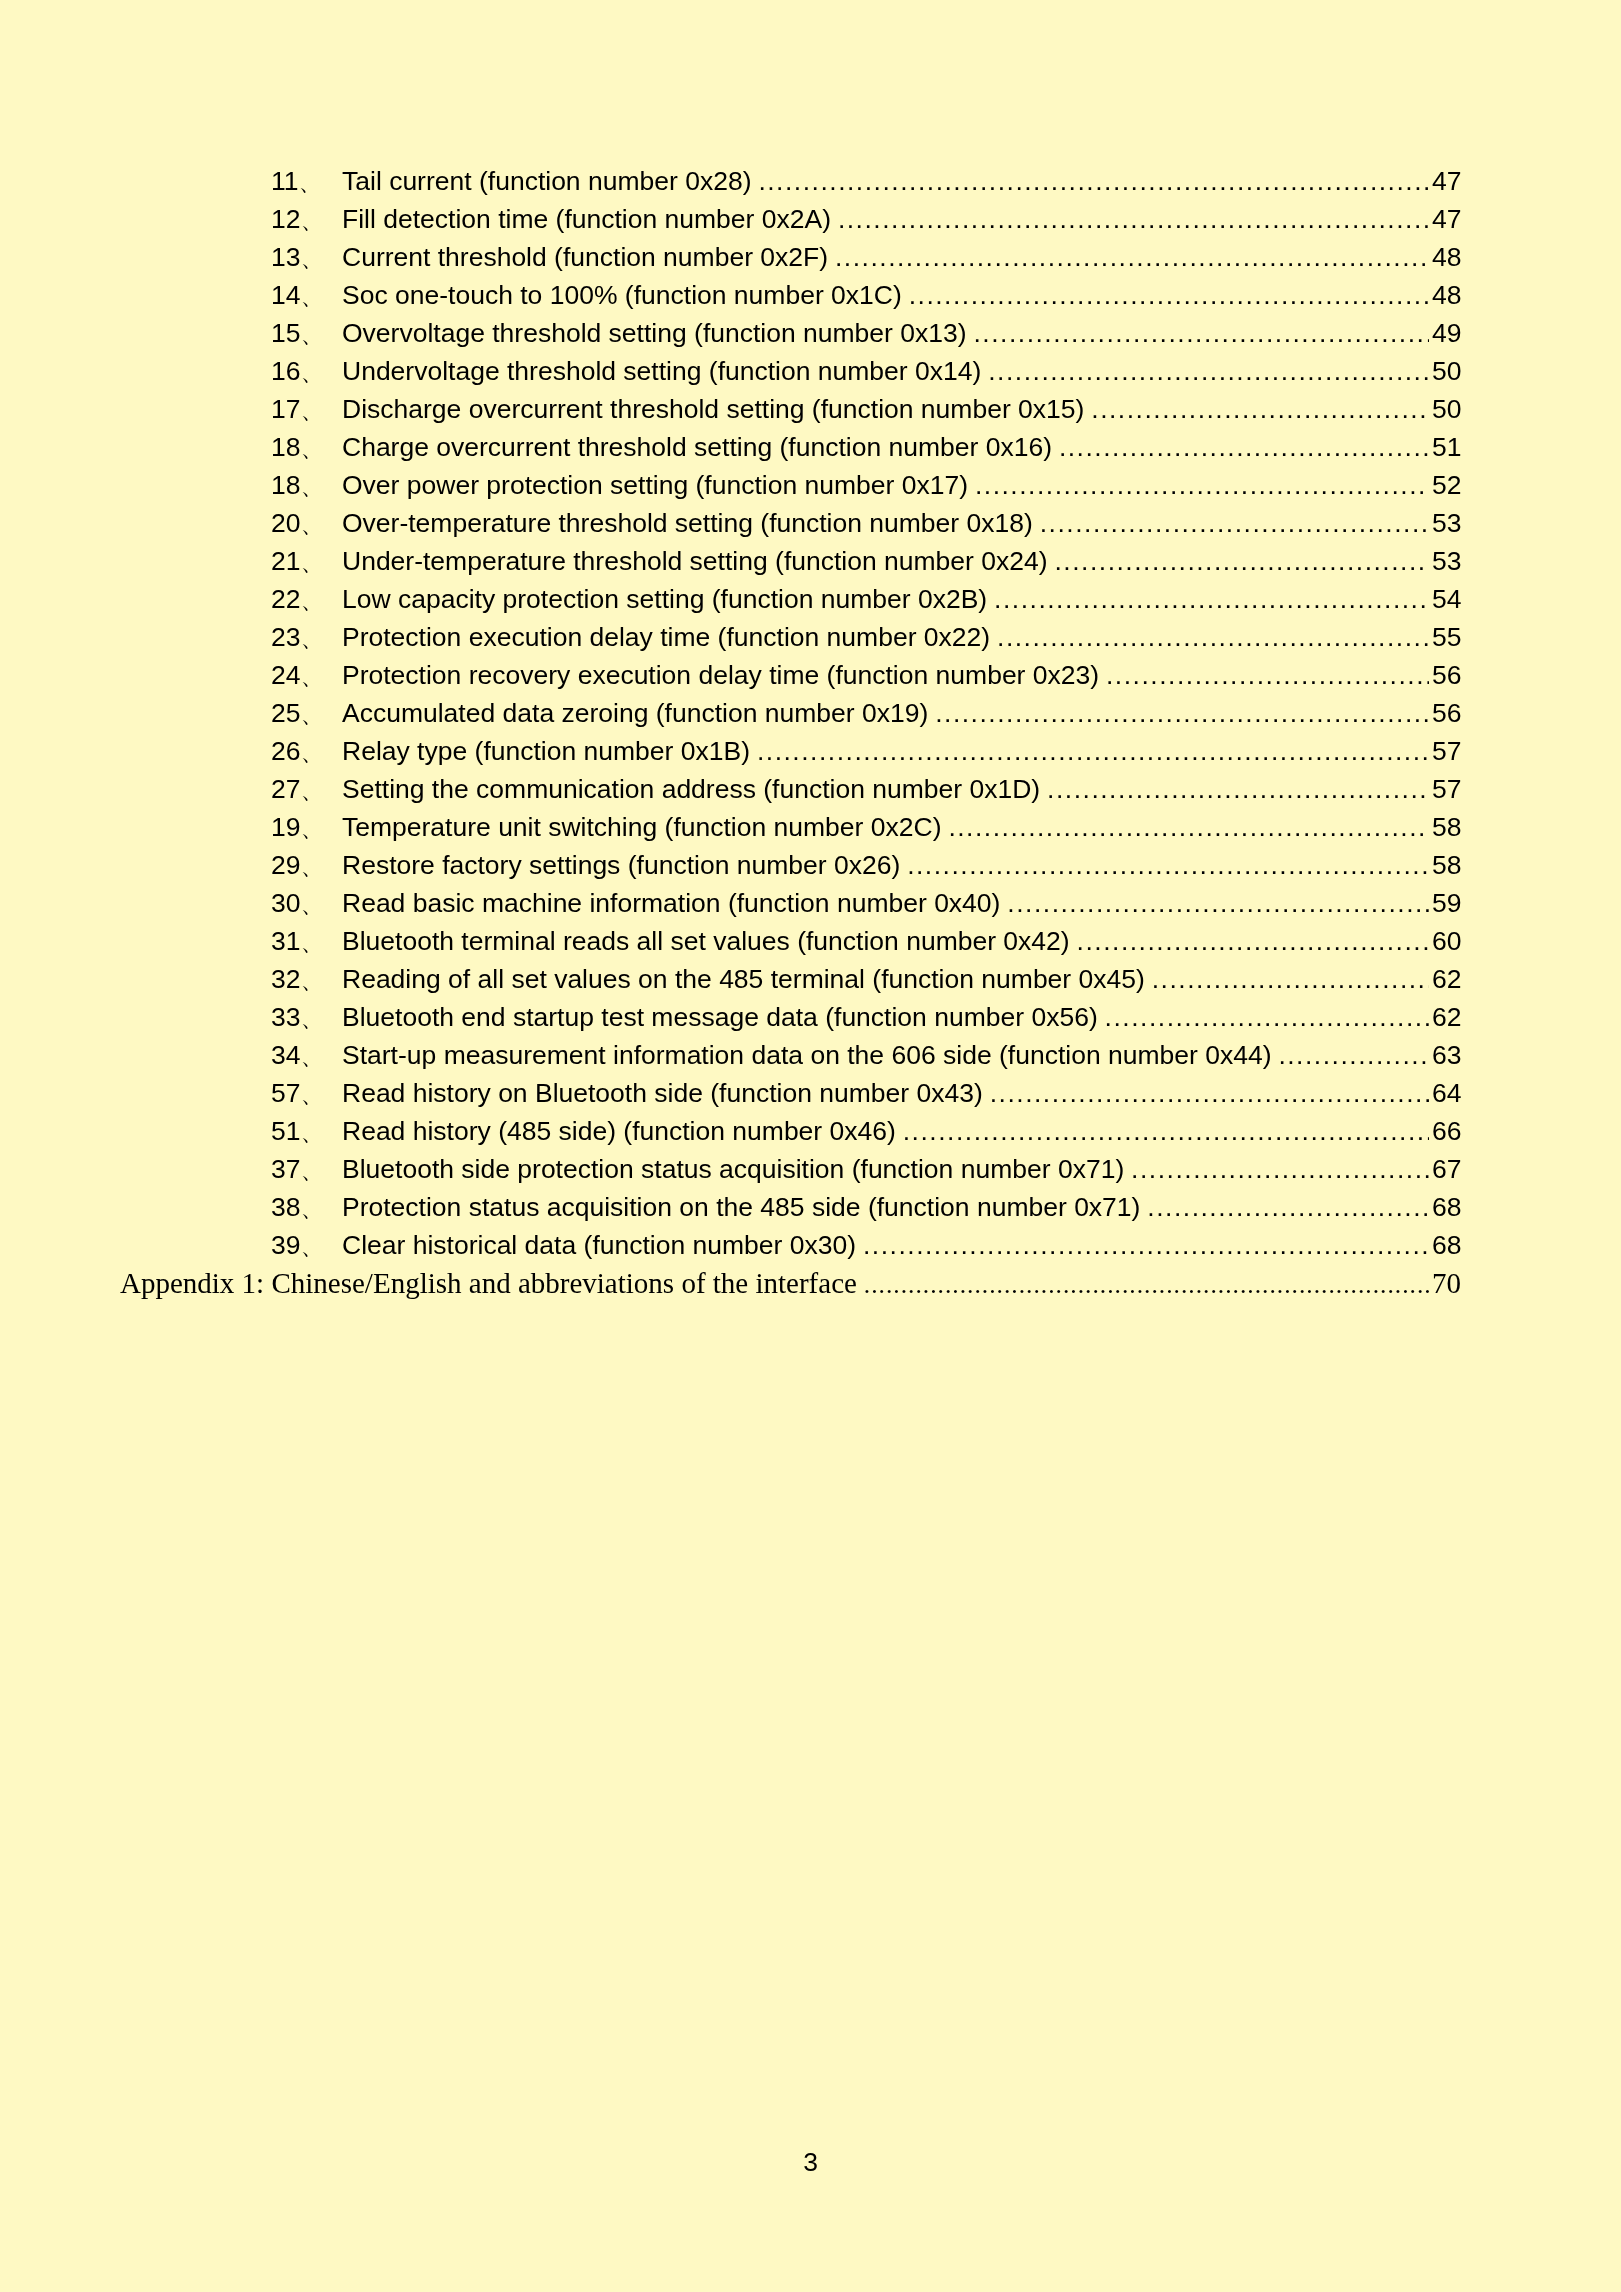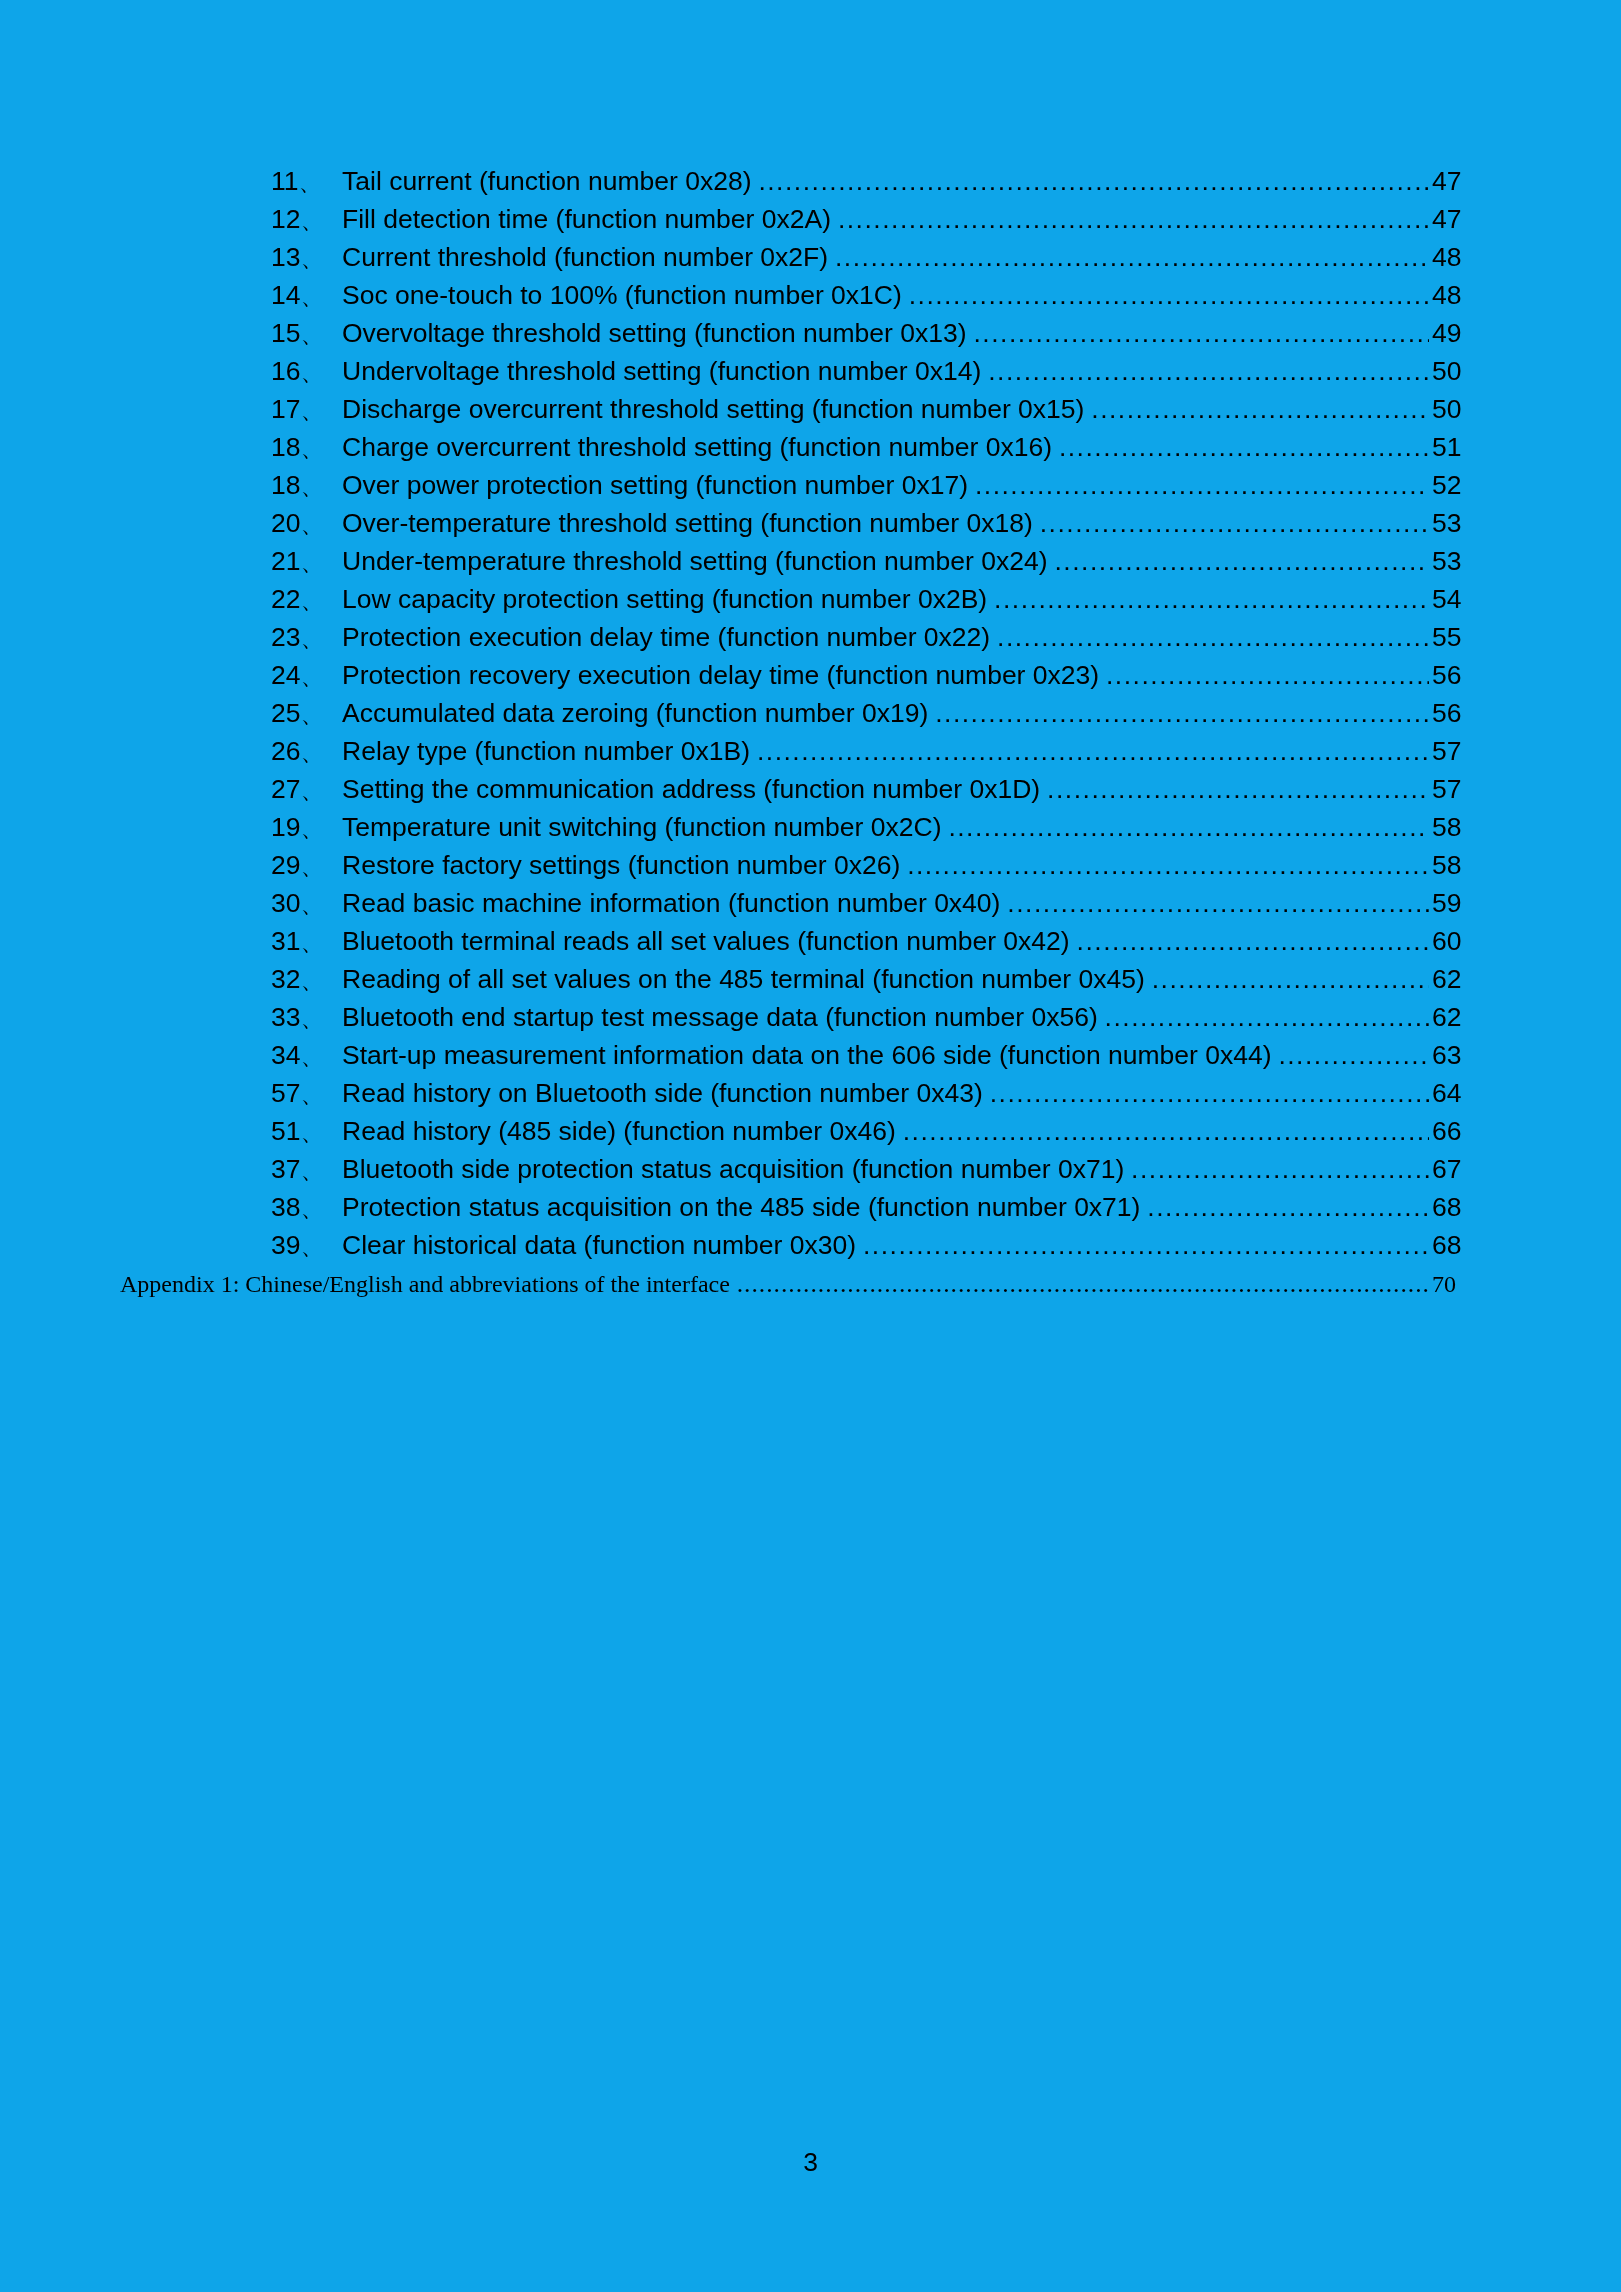--- a/index.html
+++ b/index.html
@@ -11,21 +11,21 @@
     position: relative;
     width: 1621px;
     height: 2293px;
     font-family: "Liberation Sans", sans-serif;
     color: #000000;
     overflow: hidden;
   }
   .page {
     position: absolute;
     inset: 0;
-    background: #0ea5e9;
+    background: #fef9c3;
   }
   .toc {
     position: absolute;
     left: 120px;
     top: 163px;
     width: 1353px;
   }
   .row {
     display: flex;
     align-items: baseline;
@@ -59,21 +59,21 @@
     letter-spacing: 1.5px;
     font-size: 26.5px;
   }
   .pg {
     flex: none;
     min-width: 41px;
     text-align: left;
   }
   .row.appendix {
     font-family: "Liberation Serif", serif;
-    font-size: 24px;
+    font-size: 29px;
     padding-left: 0;
   }
   .row.appendix .leader::after {
     font-size: 25.5px;
     letter-spacing: 1px;
   }
   .footer {
     position: absolute;
     top: 2144px;
     left: 0;

